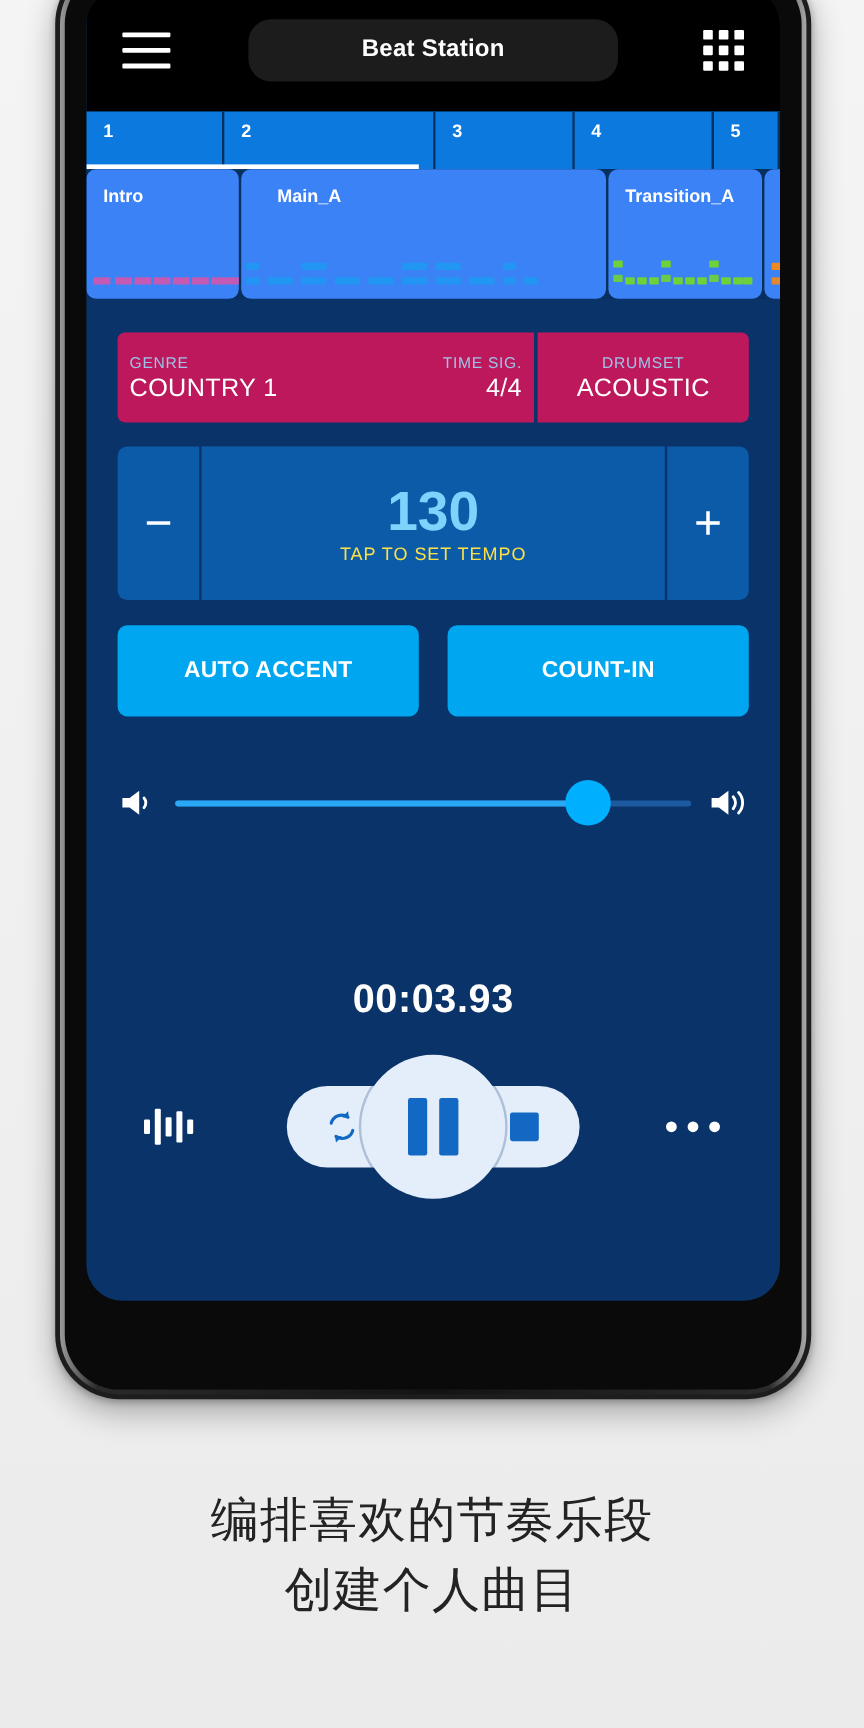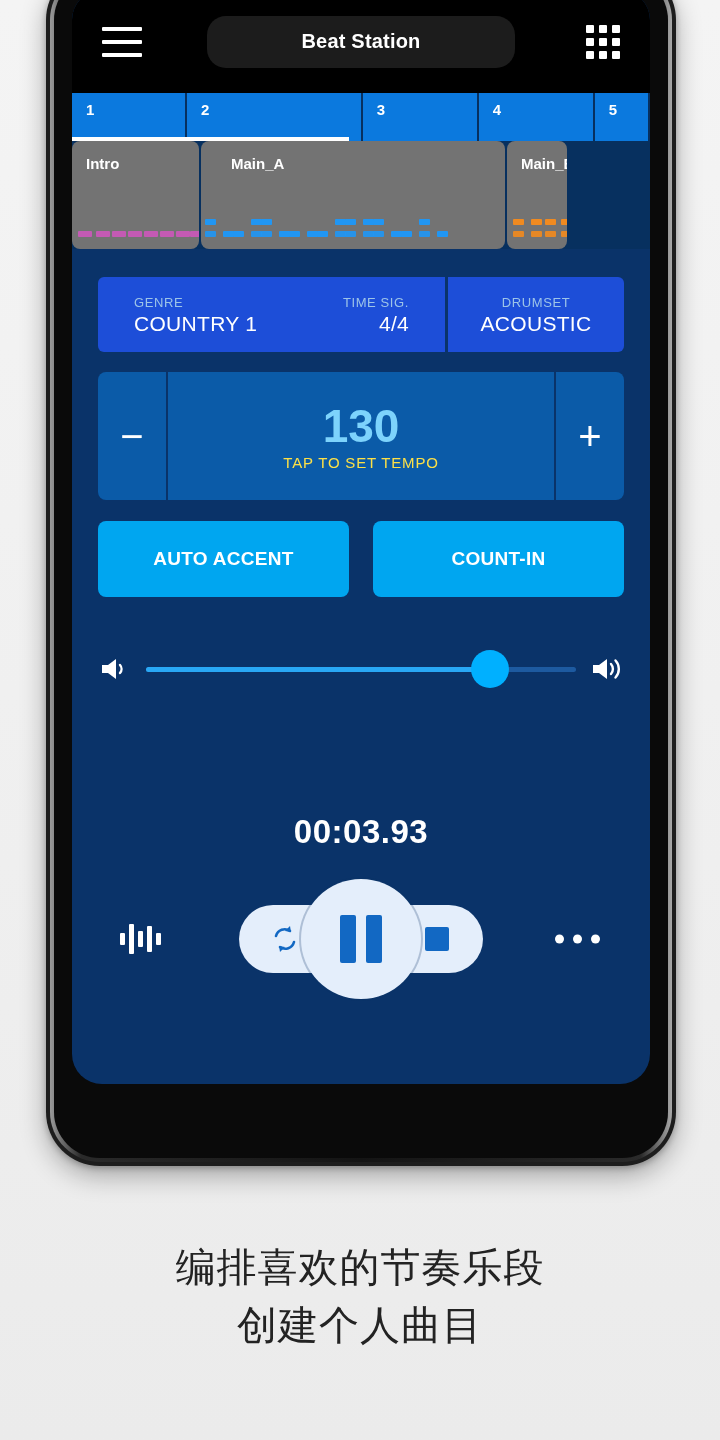--- a/index.html
+++ b/index.html
@@ -77,35 +77,35 @@
     background: #0b79de; color:#fff; font-size: 15px; font-weight: 600;
     padding: 8px 0 0 14px; position: relative;
     border-right: 2px solid #07305f;
   }
   .ruler-cell:last-child { border-right: none; }
   .playhead-bar {
     position:absolute; left:0; bottom:0; height:4px; background:#ffffff;
   }
   .clips { display:flex; height: 108px; gap: 2px; background:#07305f; position: relative;}
   .clip {
-    background:#737373; border-radius: 8px; position: relative;
+    background:#3b82f6; border-radius: 8px; position: relative;
     overflow: hidden; flex-shrink: 0;
   }
   .clip-label { color:#fff; font-size: 15px; font-weight: 600;
                 padding: 14px 0 0 14px; white-space: nowrap; }
   .notes { position:absolute; left:0; right:0; bottom: 8px; height: 36px; }
   .note { position:absolute; height:6px; border-radius:1px; }
 
   
   .body { padding: 0 26px; }
   .spacer-top { height: 28px; }
 
   .info-row { display:flex; gap: 3px; height: 75px; }
   .info-card {
-    background:#1d4ed8; display:flex; align-items:center; padding: 0 36px;
+    background:#be185d; display:flex; align-items:center; padding: 0 10px;
   }
   .info-left { flex: 1 1 auto; border-radius: 6px 0 0 6px;
                display:flex; justify-content: space-between; align-items:center; }
   .info-right { width: 176px; border-radius: 0 6px 6px 0;
                 flex-direction:column; justify-content:center; }
   .fld-lab { color:#9dc4e8; font-size: 13px; letter-spacing:.6px; line-height: 17px; }
   .fld-val { color:#fff; font-size: 21px; font-weight: normal; letter-spacing:.3px; line-height: 25px; }
   .fld-block.right { text-align: right; }
 
   .tempo-row { display:flex; height: 128px; margin-top: 20px; gap:2px; }
@@ -256,20 +256,40 @@
                 <div class="note" style="left: 162px; top: 26px; width: 11px; background: rgb(33, 150, 243); opacity: 0.92;"></div>
                 <div class="note" style="left: 172px; top: 14px; width: 11px; background: rgb(33, 150, 243); opacity: 1;"></div>
                 <div class="note" style="left: 172px; top: 26px; width: 11px; background: rgb(33, 150, 243); opacity: 0.92;"></div>
                 <div class="note" style="left: 190px; top: 26px; width: 11px; background: rgb(33, 150, 243); opacity: 1;"></div>
                 <div class="note" style="left: 200px; top: 26px; width: 11px; background: rgb(33, 150, 243); opacity: 1;"></div>
                 <div class="note" style="left: 218px; top: 14px; width: 11px; background: rgb(33, 150, 243); opacity: 1;"></div>
                 <div class="note" style="left: 218px; top: 26px; width: 11px; background: rgb(33, 150, 243); opacity: 0.92;"></div>
                 <div class="note" style="left: 236px; top: 26px; width: 11px; background: rgb(33, 150, 243); opacity: 1;"></div>
               </div>
             </div>
+            <div class="clip" style="width: 128px;">
+              <div class="clip-label">Transition_A</div>
+              <div class="notes">
+                <div class="note" style="left: 4px; top: 12px; width: 8px; background: rgb(111, 209, 56); opacity: 1;"></div>
+                <div class="note" style="left: 4px; top: 24px; width: 8px; background: rgb(111, 209, 56); opacity: 0.92;"></div>
+                <div class="note" style="left: 14px; top: 26px; width: 8px; background: rgb(111, 209, 56); opacity: 1;"></div>
+                <div class="note" style="left: 24px; top: 26px; width: 8px; background: rgb(111, 209, 56); opacity: 1;"></div>
+                <div class="note" style="left: 34px; top: 26px; width: 8px; background: rgb(111, 209, 56); opacity: 1;"></div>
+                <div class="note" style="left: 44px; top: 12px; width: 8px; background: rgb(111, 209, 56); opacity: 1;"></div>
+                <div class="note" style="left: 44px; top: 24px; width: 8px; background: rgb(111, 209, 56); opacity: 0.92;"></div>
+                <div class="note" style="left: 54px; top: 26px; width: 8px; background: rgb(111, 209, 56); opacity: 1;"></div>
+                <div class="note" style="left: 64px; top: 26px; width: 8px; background: rgb(111, 209, 56); opacity: 1;"></div>
+                <div class="note" style="left: 74px; top: 26px; width: 8px; background: rgb(111, 209, 56); opacity: 1;"></div>
+                <div class="note" style="left: 84px; top: 12px; width: 8px; background: rgb(111, 209, 56); opacity: 1;"></div>
+                <div class="note" style="left: 84px; top: 24px; width: 8px; background: rgb(111, 209, 56); opacity: 0.92;"></div>
+                <div class="note" style="left: 94px; top: 26px; width: 8px; background: rgb(111, 209, 56); opacity: 1;"></div>
+                <div class="note" style="left: 104px; top: 26px; width: 8px; background: rgb(111, 209, 56); opacity: 1;"></div>
+                <div class="note" style="left: 112px; top: 26px; width: 8px; background: rgb(111, 209, 56); opacity: 1;"></div>
+              </div>
+            </div>
             <div class="clip" style="width: 60px;">
               <div class="clip-label">Main_B</div>
               <div class="notes">
                 <div class="note" style="left: 6px; top: 14px; width: 11px; background: rgb(240, 138, 32); opacity: 1;"></div>
                 <div class="note" style="left: 6px; top: 26px; width: 11px; background: rgb(240, 138, 32); opacity: 0.92;"></div>
                 <div class="note" style="left: 24px; top: 14px; width: 11px; background: rgb(240, 138, 32); opacity: 1;"></div>
                 <div class="note" style="left: 24px; top: 26px; width: 11px; background: rgb(240, 138, 32); opacity: 0.92;"></div>
                 <div class="note" style="left: 38px; top: 14px; width: 11px; background: rgb(240, 138, 32); opacity: 1;"></div>
                 <div class="note" style="left: 38px; top: 26px; width: 11px; background: rgb(240, 138, 32); opacity: 0.92;"></div>
                 <div class="note" style="left: 54px; top: 14px; width: 11px; background: rgb(240, 138, 32); opacity: 1;"></div>

